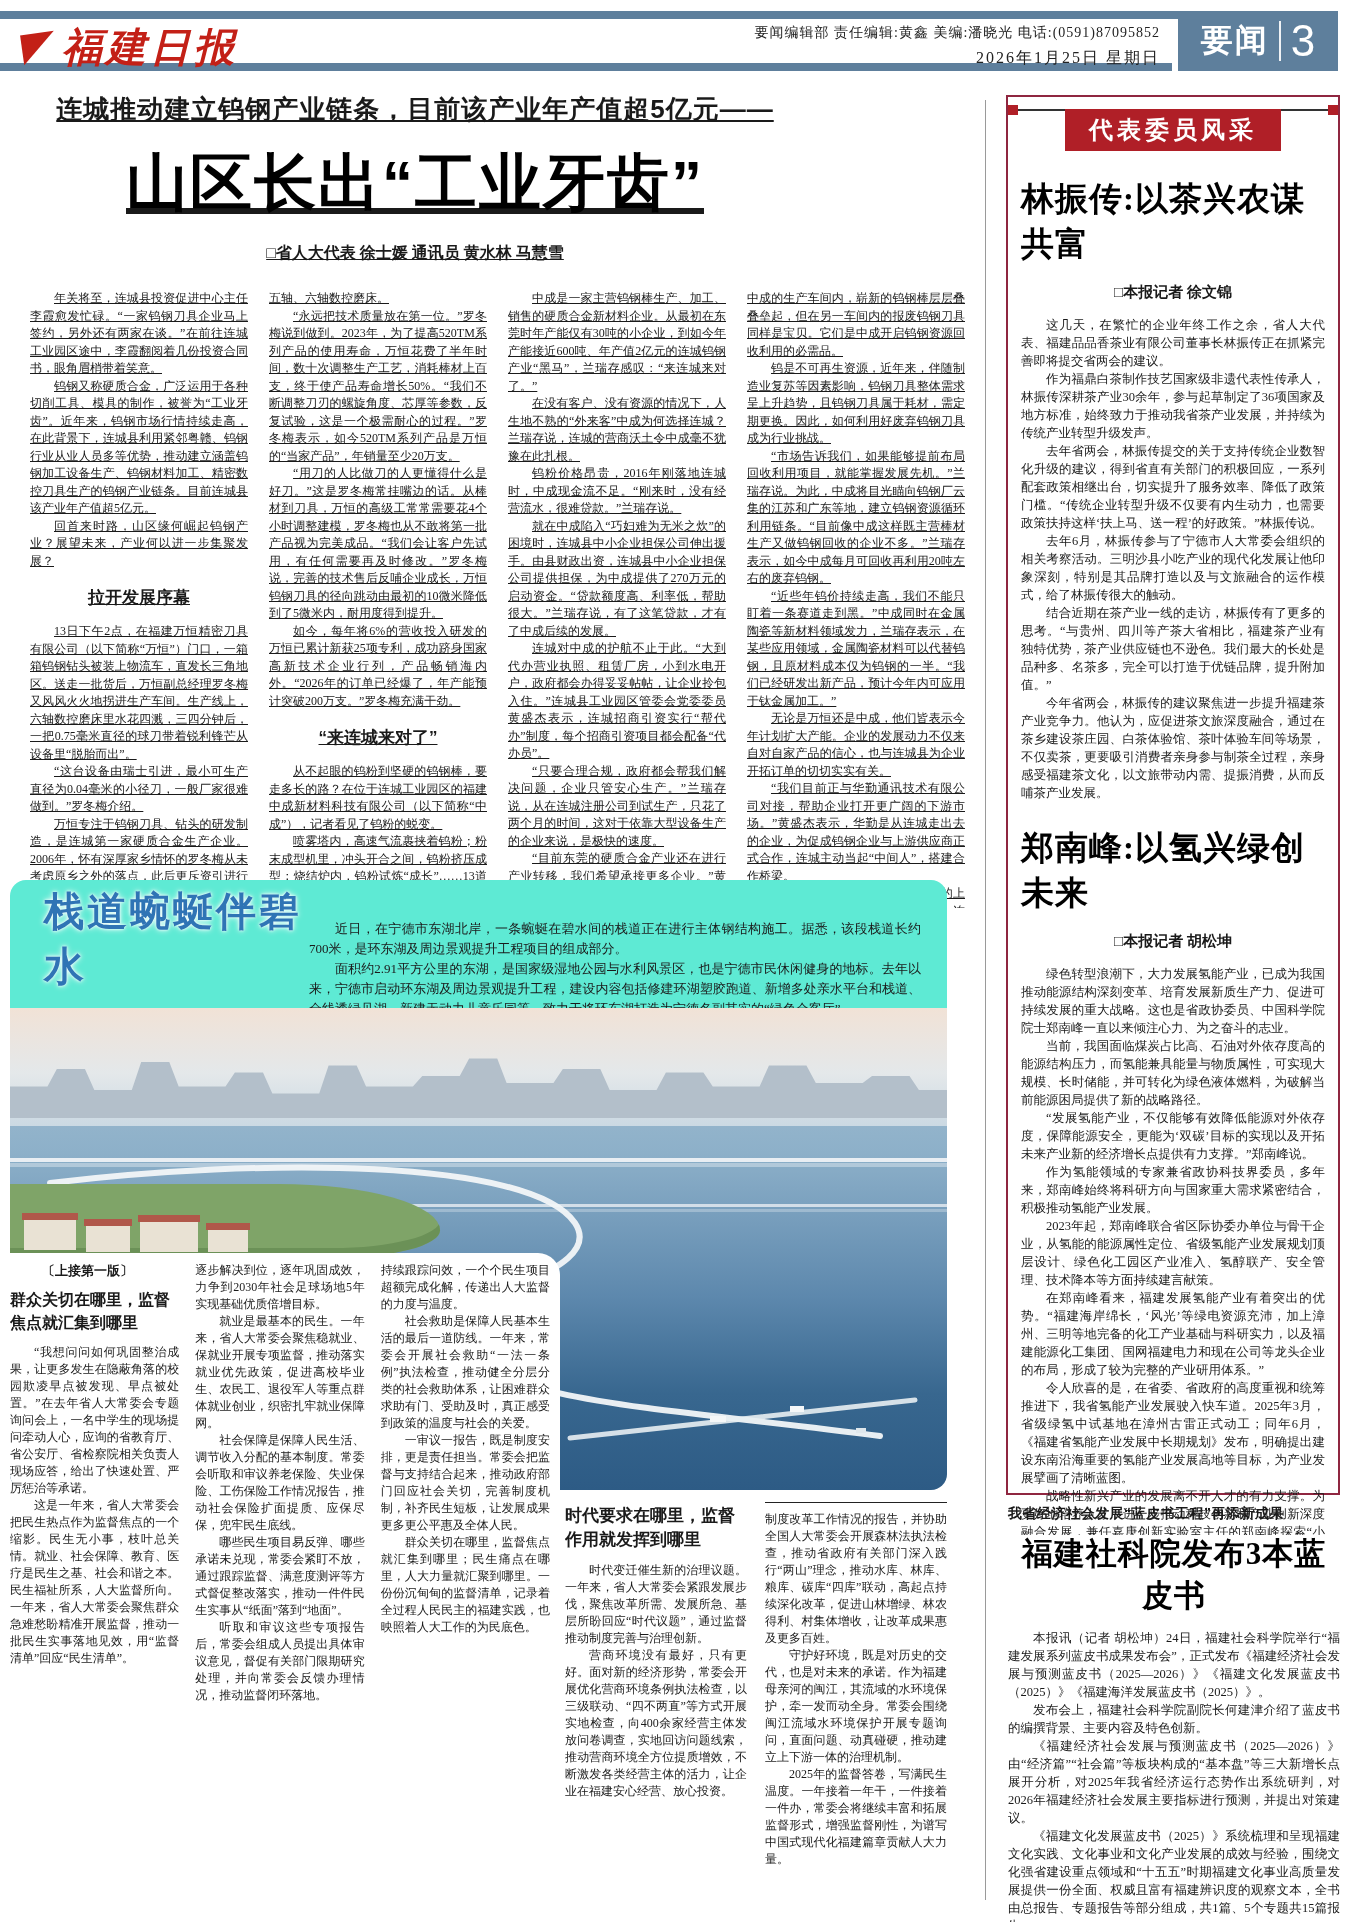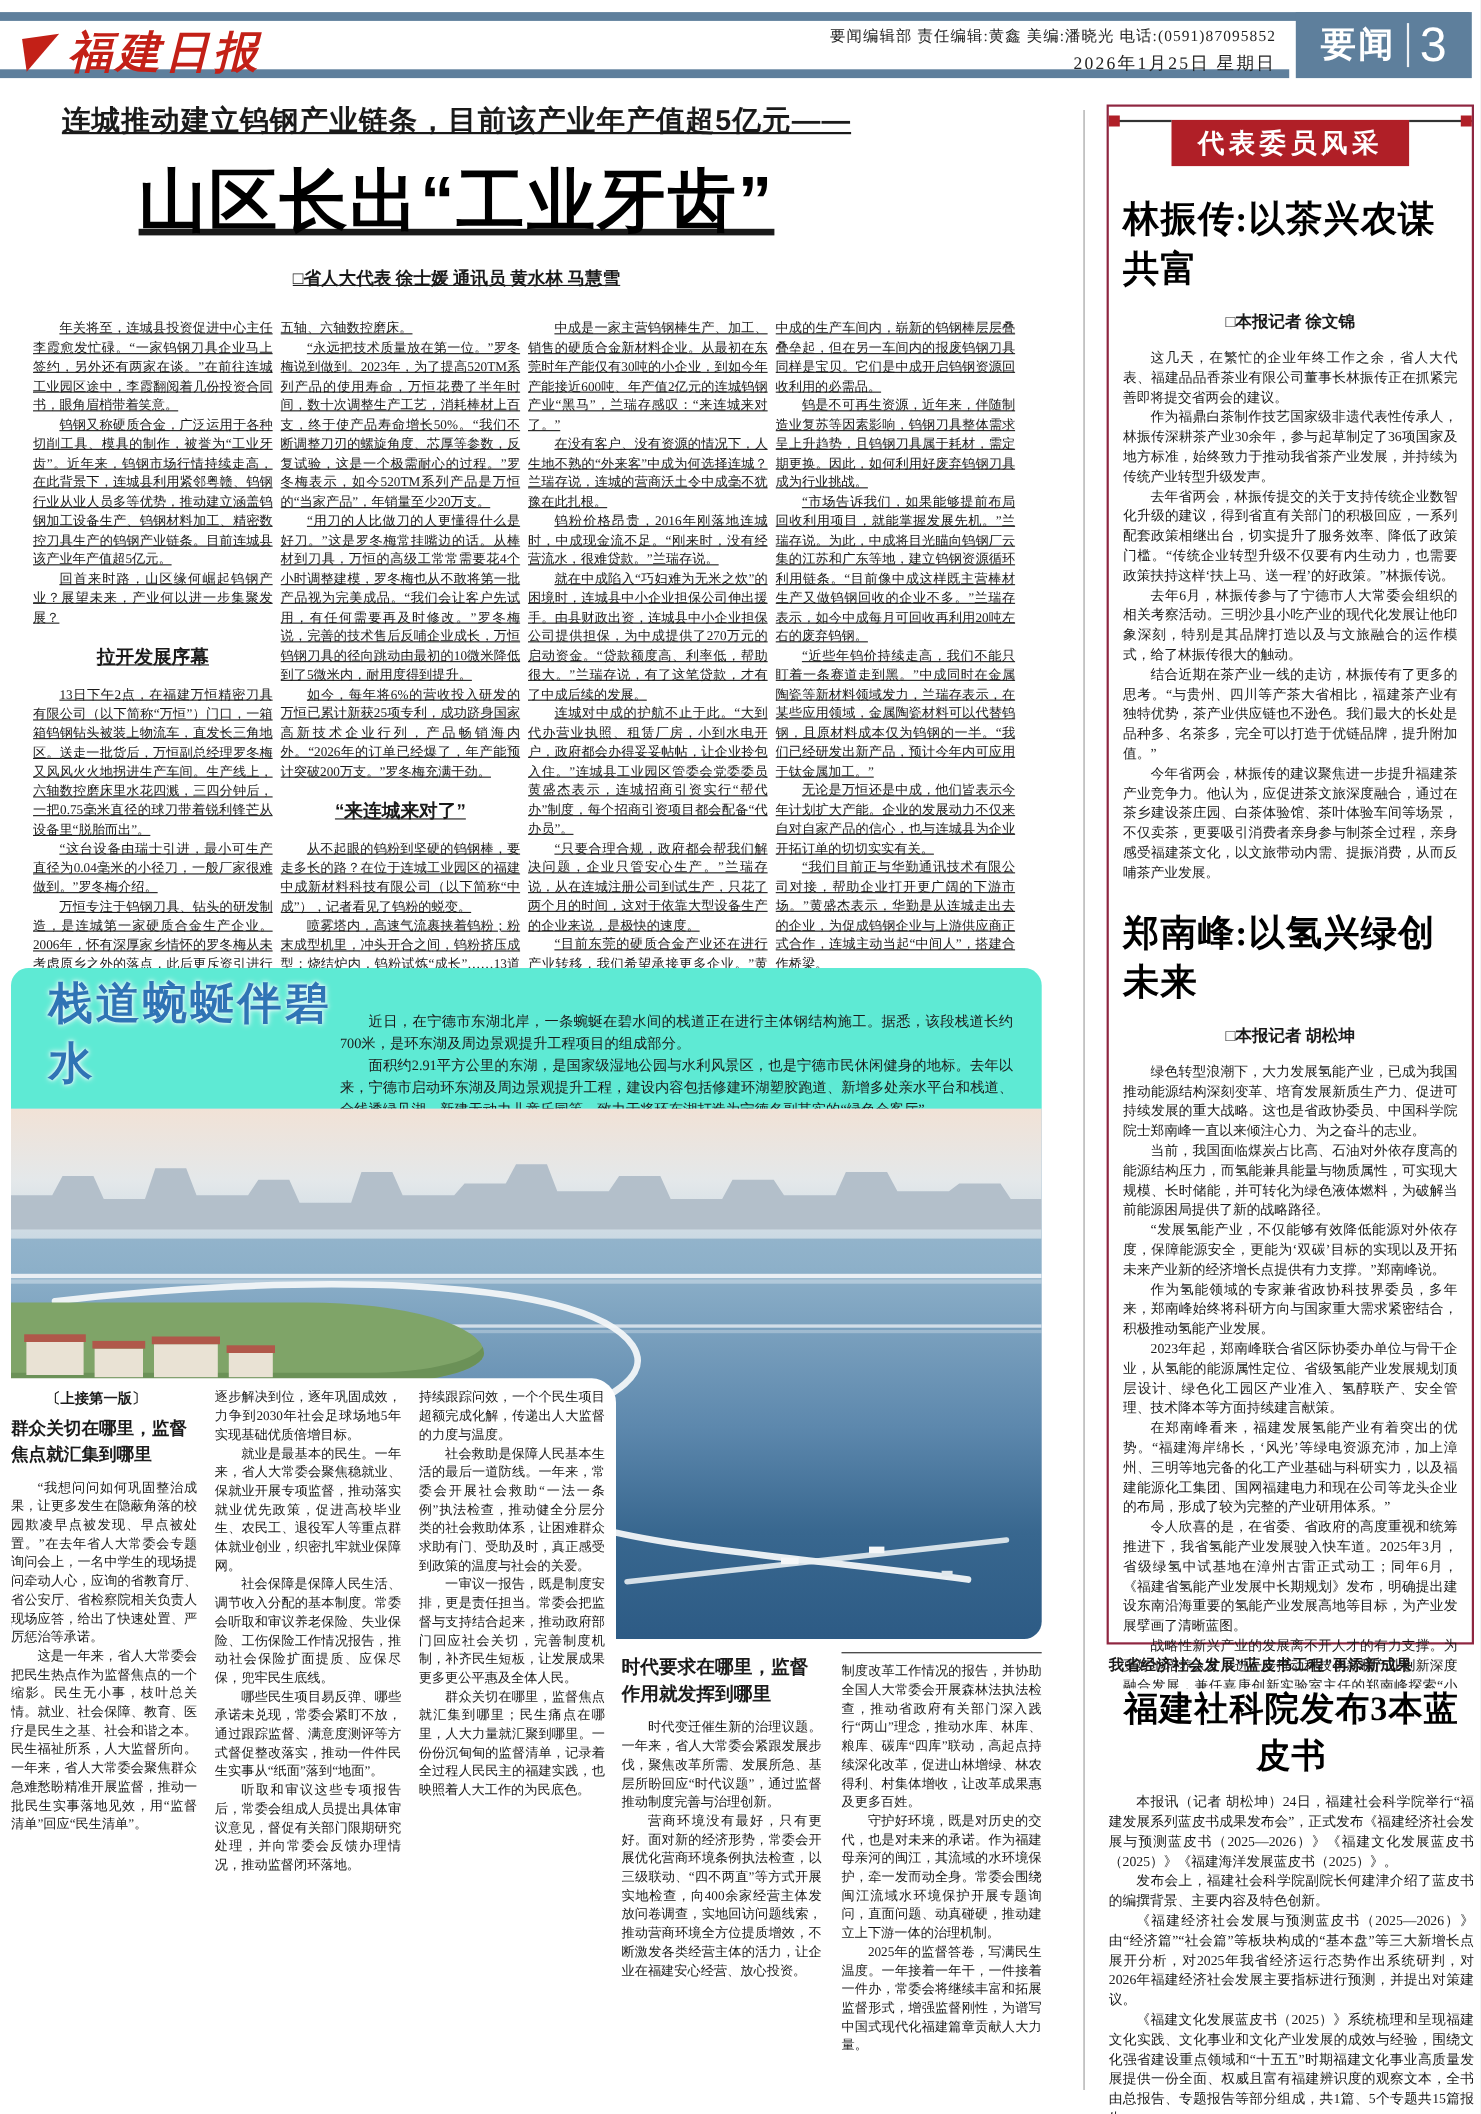--- a/index.html
+++ b/index.html
@@ -23,21 +23,21 @@
                    font-family:"Liberation Sans","DejaVu Sans",sans-serif;}
   .page-badge .sep{width:2px;height:40px;background:#ffffff;margin:0 10px;opacity:.9;}
   .page-badge .num{font-size:44px;font-family:"Liberation Sans","DejaVu Sans",sans-serif;}
   
   .main-art{position:absolute;left:30px;top:92px;width:935px;text-decoration:underline;}
   .kicker{width:770px;text-align:center;font-size:26px;font-weight:bold;letter-spacing:1px;
           font-family:"Liberation Sans","DejaVu Sans",sans-serif;}
   .headline{width:770px;text-align:center;font-size:62px;font-weight:900;letter-spacing:2px;
             margin-top:14px;font-family:"Liberation Sans","DejaVu Sans",sans-serif;color:#000;}
   .byline{width:770px;text-align:center;font-size:16px;margin-top:18px;font-weight:bold;}
-  .cols{display:flex;gap:7px;margin-top:26px;height:618px;overflow:hidden;}
+  .cols{display:flex;gap:21px;margin-top:26px;height:618px;overflow:hidden;}
   .col{width:218px;height:618px;overflow:hidden;text-align:justify;}
   .para{font-size:12px;line-height:17.5px;margin:0;text-indent:2em;}
   .para.cont{text-indent:0;}
   .sub-center{text-align:center;font-size:17px;font-weight:bold;margin:16px 0 14px;
               font-family:"Liberation Sans","DejaVu Sans",sans-serif;}
   .sub-left{font-size:17px;font-weight:bold;line-height:24px;margin:2px 0 10px;
             font-family:"Liberation Sans","DejaVu Sans",sans-serif;text-align:left;}
   .marker{font-size:13px;font-weight:bold;margin-bottom:8px;margin-left:32px;}
   
   .photo-wrap{position:absolute;left:10px;top:880px;width:937px;height:610px;}

